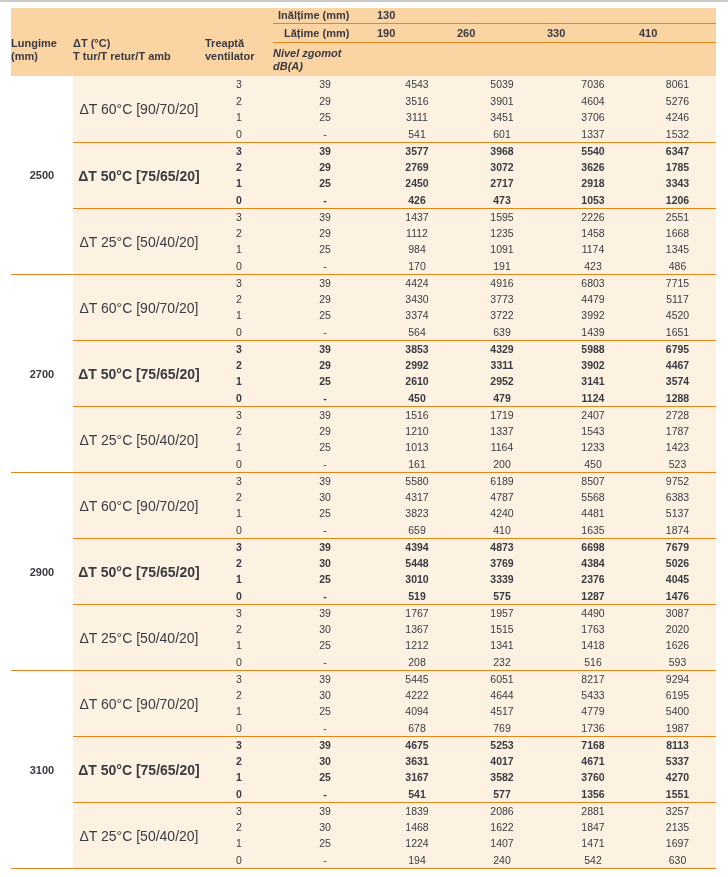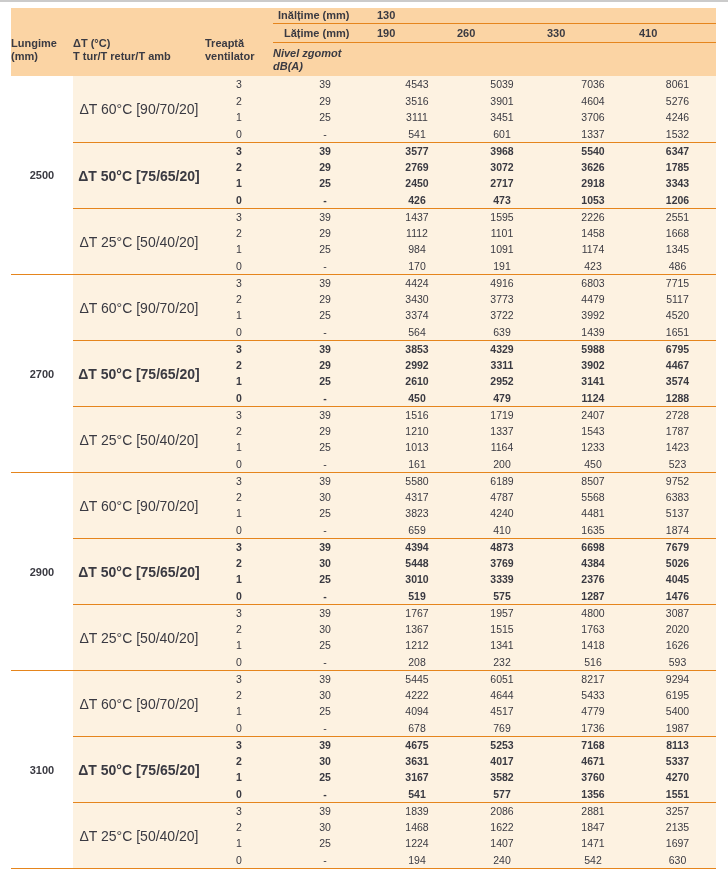--- a/index.html
+++ b/index.html
@@ -178,21 +178,21 @@
         <td class="num-cell bt">39</td>
         <td class="value-cell bt">1437</td>
         <td class="value-cell bt">1595</td>
         <td class="value-cell bt">2226</td>
         <td class="value-cell bt">2551</td>
       </tr>
       <tr>
         <td class="num-cell">2</td>
         <td class="num-cell">29</td>
         <td class="value-cell">1112</td>
-        <td class="value-cell">1101</td>
+        <td class="value-cell">1235</td>
         <td class="value-cell">1458</td>
         <td class="value-cell">1668</td>
       </tr>
       <tr>
         <td class="num-cell">1</td>
         <td class="num-cell">25</td>
         <td class="value-cell">984</td>
         <td class="value-cell">1091</td>
         <td class="value-cell">1174</td>
         <td class="value-cell">1345</td>
@@ -371,21 +371,21 @@
         <td class="value-cell">575</td>
         <td class="value-cell">1287</td>
         <td class="value-cell">1476</td>
       </tr>
       <tr>
         <td class="dt-cell bt" rowspan="4">ΔT 25°C [50/40/20]</td>
         <td class="num-cell bt">3</td>
         <td class="num-cell bt">39</td>
         <td class="value-cell bt">1767</td>
         <td class="value-cell bt">1957</td>
-        <td class="value-cell bt">4800</td>
+        <td class="value-cell bt">4490</td>
         <td class="value-cell bt">3087</td>
       </tr>
       <tr>
         <td class="num-cell">2</td>
         <td class="num-cell">30</td>
         <td class="value-cell">1367</td>
         <td class="value-cell">1515</td>
         <td class="value-cell">1763</td>
         <td class="value-cell">2020</td>
       </tr>

